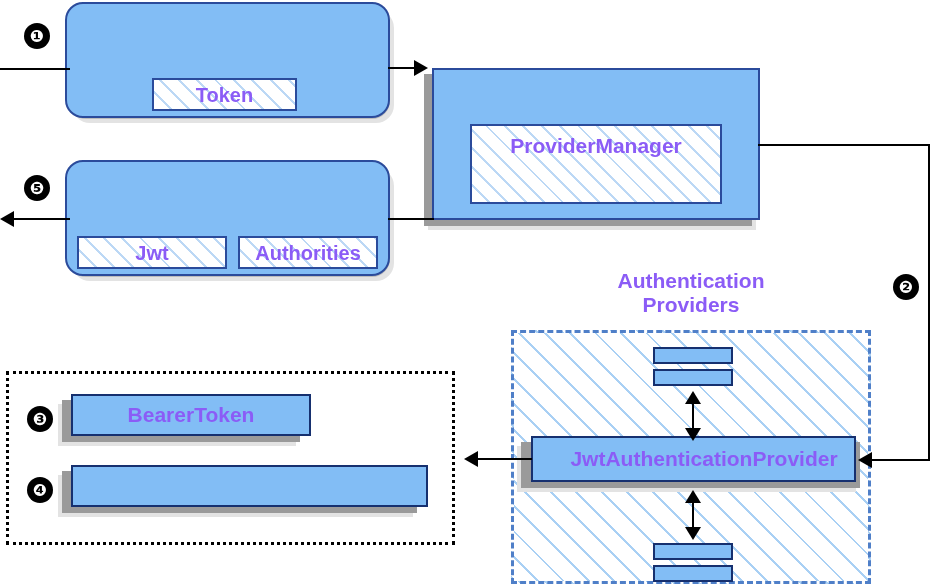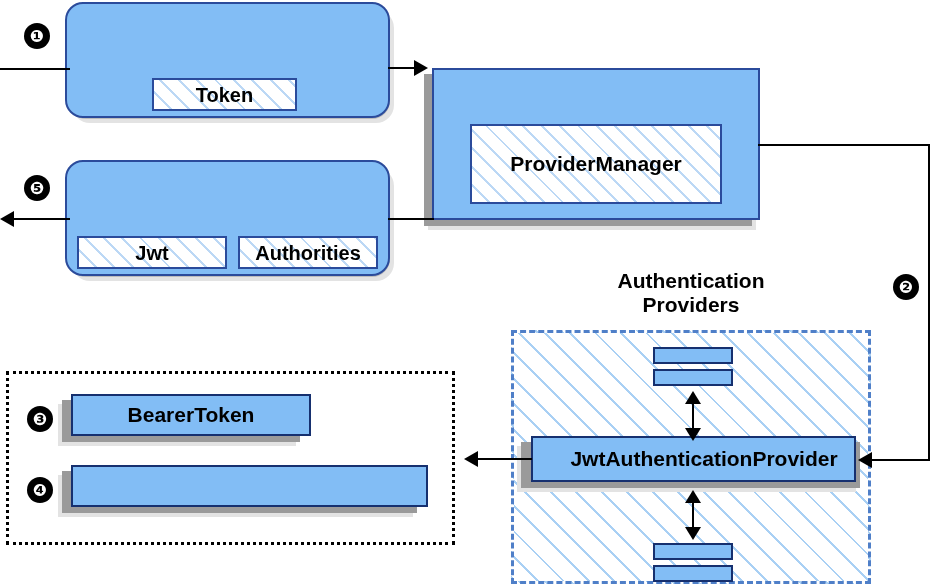--- a/index.html
+++ b/index.html
@@ -12,21 +12,21 @@
     width: 932px;
     height: 584px;
     background: #ffffff;
     font-family: "Liberation Sans", sans-serif;
     overflow: hidden;
   }
 
   
   .lbl {
     position: absolute;
-    color: #000000;
+    color: #8b5cf6;
     font-weight: bold;
     text-align: center;
     line-height: 1.12;
     white-space: pre;
     pointer-events: none;
   }
 
   
   .step {
     position: absolute;
@@ -208,21 +208,21 @@
   <div class="hline" style="left:388px; top:67px; width:34px;"></div>
   <div class="arrow-right" style="left:414px; top:60px;"></div>
 
   <div class="sbox-shadow2" style="left:428px; top:78px; width:328px; height:152px;"></div>
   <div class="sbox-shadow" style="left:424px; top:74px; width:328px; height:152px;"></div>
   <div class="sbox" style="left:432px; top:68px; width:328px; height:152px;"></div>
 
   <div class="lbl" style="left:432px; top:88px; width:328px; font-size:21px;">AuthenticationManager</div>
 
   <div class="hatch" style="left:470px; top:124px; width:252px; height:80px;"></div>
-  <div class="lbl" style="left:470px; top:152px; width:252px; font-size:21px; z-index:13;">ProviderManager</div>
+  <div class="lbl" style="left:470px; top:134px; width:252px; font-size:21px; z-index:13;">ProviderManager</div>
 
   <div class="hline" style="left:758px; top:144px; width:172px;"></div>
   <div class="vline" style="left:928px; top:144px; height:316px;"></div>
   <div class="hline" style="left:872px; top:459px; width:58px;"></div>
   <div class="arrow-left" style="left:858px; top:452px;"></div>
 
   <div class="step" style="left:893px; top:274px;">❷</div>
 
   <div class="step" style="left:24px; top:175px;">❺</div>
 

